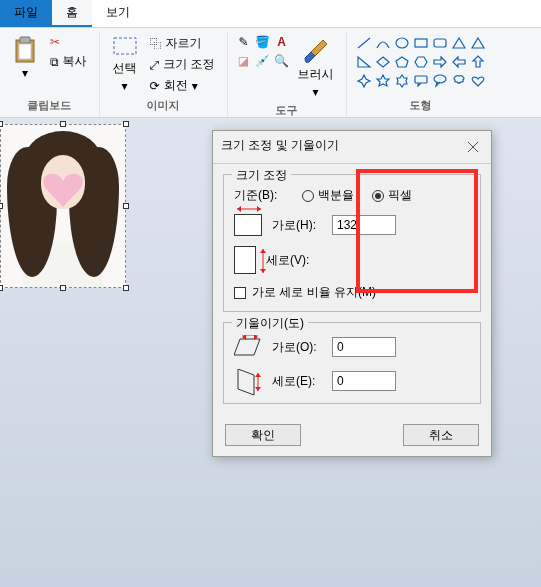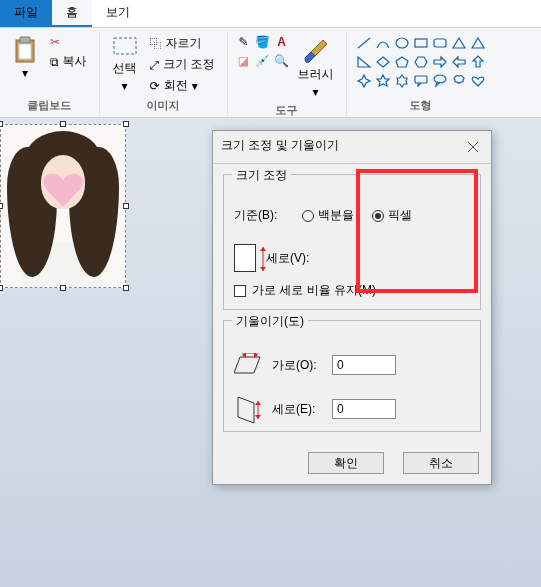--- a/index.html
+++ b/index.html
@@ -37,32 +37,32 @@
 .face { position: absolute; width: 44px; height: 54px; left: 40px; top: 30px; background: #f6e2d3; border-radius: 50% 50% 46% 46%; }
 .heart { position: absolute; width: 44px; height: 40px; left: 40px; top: 44px; }
 .body { position: absolute; width: 80px; height: 50px; left: 22px; top: 116px; background: #f4f4f0; border-radius: 30% 30% 0 0; }
 
 .dialog { position: absolute; left: 212px; top: 12px; width: 280px; background: #f0f0f0; border: 1px solid #999; box-shadow: 2px 2px 10px rgba(0,0,0,.25); }
 .dialog-title { display: flex; justify-content: space-between; align-items: flex-start; padding: 6px 8px; border-bottom: 1px solid #ccc; }
 .dialog-close { width: 20px; height: 20px; display: flex; align-items: center; justify-content: center; cursor: pointer; }
 .fieldset { border: 1px solid #bcbcbc; margin: 10px; padding: 12px 10px 10px 10px; position: relative; }
 .fieldset-legend { position: absolute; top: -8px; left: 8px; background: #f0f0f0; padding: 0 4px; font-size: 12px; }
 .red-box { position: absolute; border: 4px solid #ff2a2a; pointer-events: none; }
-.row { display: flex; align-items: center; gap: 10px; margin-bottom: 10px; margin-top: 20px; }
+.row { display: flex; align-items: center; gap: 10px; margin-bottom: 10px; }
 .row-label { width: 48px; }
 .radio-opts { display: flex; gap: 18px; align-items: flex-end; margin-left: 10px; }
 .radio-opt { display: flex; align-items: center; gap: 4px; cursor: pointer; }
 .radio-circle { width: 12px; height: 12px; border: 1px solid #333; border-radius: 50%; display: flex; align-items: center; justify-content: center; }
 .radio-dot { width: 6px; height: 6px; background: #333; border-radius: 50%; }
 .mini-icon { width: 28px; height: 22px; border: 1.2px solid #333; position: relative; background: #fff; }
 .skew-icon { width: 28px; height: 24px; border: none; position: relative; }
 .num-input { width: 64px; height: 20px; border: 1px solid #888; padding: 1px 4px; font-size: 12px; background: #fff; }
 .chk { display: flex; align-items: center; gap: 6px; margin-top: 4px; }
 .chk-box { width: 12px; height: 12px; border: 1px solid #333; background: #fff; }
-.dlg-buttons { display: flex; justify-content: flex-end; gap: 19px; padding: 10px 12px; }
+.dlg-buttons { display: flex; justify-content: space-between; gap: 8px; padding: 10px 12px; }
 .dlg-btn { width: 76px; height: 22px; border: 1px solid #999; background: #e9e9e9; cursor: pointer; text-align: center; line-height: 20px; }
 </style>
 </head>
 <body>
 
 <div class="menubar">
   <div class="menu-item active-file">파일</div>
   <div class="menu-item active-tab">홈</div>
   <div class="menu-item">보기</div>
 </div>
@@ -307,20 +307,31 @@
           </div>
           <div class="radio-opt">
             <div class="radio-circle">
                 <div class="radio-dot"></div>
               </div>
             <span>픽셀</span>
           </div>
         </div>
       </div>
 
+      <div class="row">
+        <div class="mini-icon">
+          <svg width="28" height="8" style="position:absolute;top:-10px;left:0">
+              <line x1="2" y1="4" x2="26" y2="4" stroke="#e02020"></line>
+              <polygon points="2,4 6,1 6,7" fill="#e02020"></polygon>
+              <polygon points="26,4 22,1 22,7" fill="#e02020"></polygon>
+            </svg>
+        </div>
+        <span style="width:50px">가로(H):</span>
+        <input class="num-input" value="132" style="">
+      </div>
 
       <div class="row">
         <div class="mini-icon" style="height:28px;width:22px">
           <svg width="8" height="28" style="position:absolute;left:24px;top:0">
               <line x1="4" y1="2" x2="4" y2="26" stroke="#e02020"></line>
               <polygon points="4,2 1,6 7,6" fill="#e02020"></polygon>
               <polygon points="4,26 1,22 7,22" fill="#e02020"></polygon>
             </svg>
         </div>
         <span style="width:50px">세로(V):</span>

